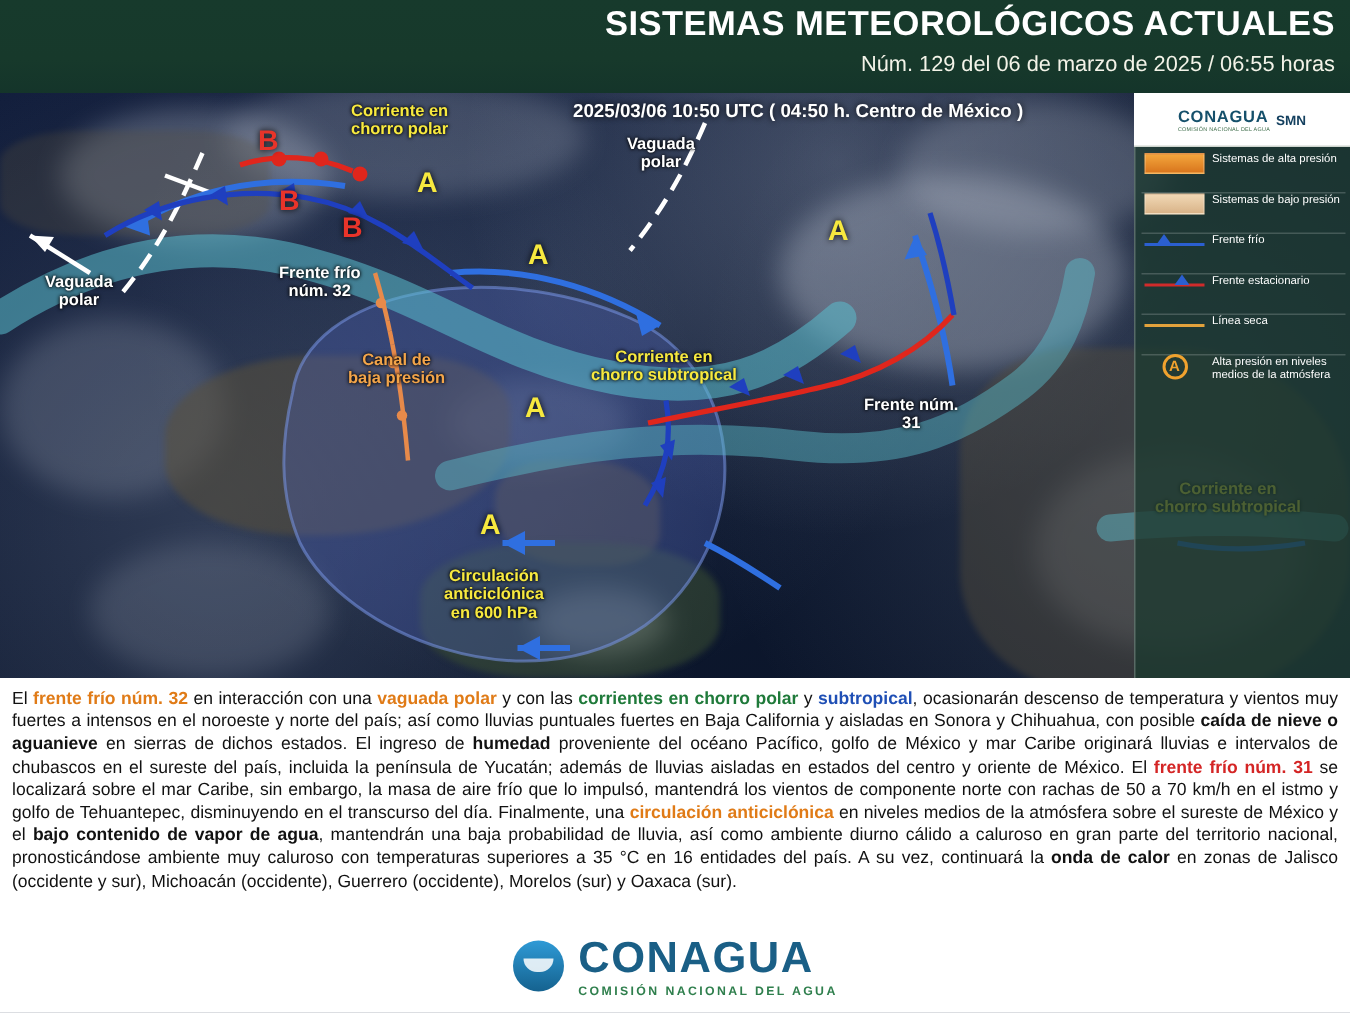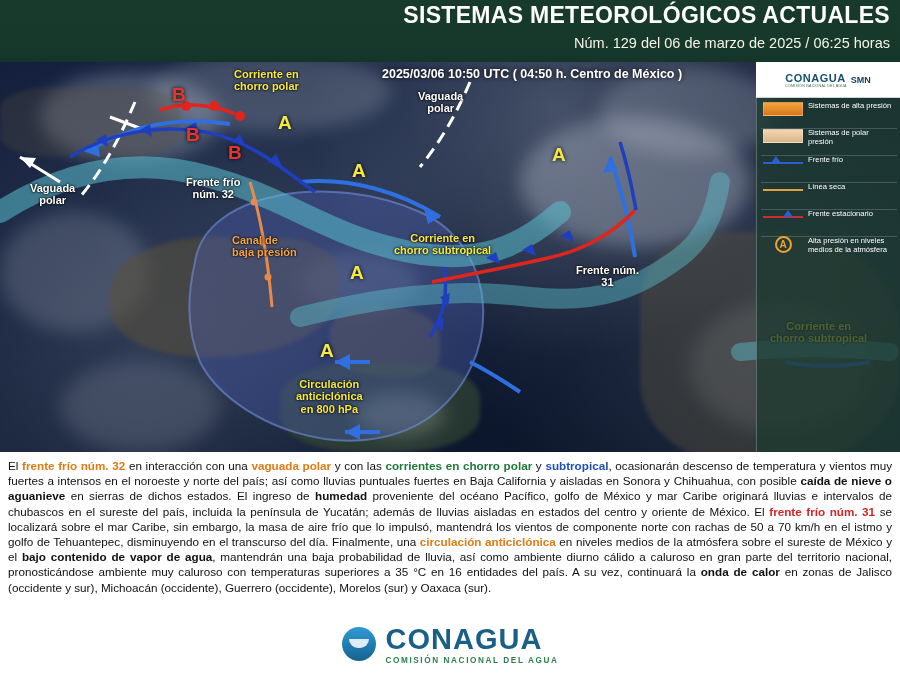--- a/index.html
+++ b/index.html
@@ -206,21 +206,21 @@
   .footer-name { font-size: 29px; font-weight: bold; color:#1a5f86; letter-spacing:1px; }
   .footer-name small { display:block; font-size:8.2px; letter-spacing:1.6px; color:#2f7f4d; font-weight:bold;}
 </style>
 </head>
 <body>
 
 <div id="page">
 
   <div class="header">
     <div class="header-title">SISTEMAS METEOROLÓGICOS ACTUALES</div>
-    <div class="header-sub">Núm. 129 del 06 de marzo de 2025 / 06:25 horas</div>
+    <div class="header-sub">Núm. 129 del 06 de marzo de 2025 / 06:55 horas</div>
   </div>
 
   <div class="map">
     <div class="map-bg"></div>
 
     <div class="cloud" style="left:40px;top:10px;width:180px;height:90px;opacity:.45;"></div>
     <div class="cloud" style="left:150px;top:-10px;width:240px;height:80px;opacity:.35;"></div>
     <div class="cloud" style="left:520px;top:55px;width:230px;height:130px;opacity:.5;"></div>
     <div class="cloud" style="left:600px;top:5px;width:180px;height:90px;opacity:.35;"></div>
     <div class="cloud" style="left:0px;top:150px;width:150px;height:120px;opacity:.30;"></div>
@@ -296,31 +296,31 @@
     <div class="timestamp">2025/03/06 10:50 UTC ( 04:50 h. Centro de México )</div>
 
     <div class="mlabel l-yellow" style="left:234px;top:6px;text-align:center;">Corriente en
 chorro polar</div>
     <div class="mlabel l-white" style="left:418px;top:28px;text-align:center;">Vaguada
 polar</div>
     <div class="mlabel l-white" style="left:30px;top:120px;text-align:center;">Vaguada
 polar</div>
     <div class="mlabel l-white" style="left:186px;top:114px;text-align:center;">Frente frío
 núm. 32</div>
-    <div class="mlabel l-orange" style="left:232px;top:172px;">Canal de
+    <div class="mlabel l-orange" style="left:232px;top:172px;text-align:center;">Canal de
 baja presión</div>
     <div class="mlabel l-yellow" style="left:394px;top:170px;text-align:center;">Corriente en
 chorro subtropical</div>
     <div class="mlabel l-white" style="left:576px;top:202px;text-align:center;">Frente núm.
 31</div>
     <div class="mlabel l-yellow" style="left:770px;top:258px;text-align:center;">Corriente en
 chorro subtropical</div>
     <div class="mlabel l-yellow" style="left:296px;top:316px;text-align:center;">Circulación
 anticiclónica
-en 800 hPa</div>
+en 600 hPa</div>
 
     <div class="bigB" style="left:172px;top:22px;">B</div>
     <div class="bigB" style="left:186px;top:62px;">B</div>
     <div class="bigB" style="left:228px;top:80px;">B</div>
     <div class="bigA" style="left:278px;top:50px;">A</div>
     <div class="bigA" style="left:352px;top:98px;">A</div>
     <div class="bigA" style="left:552px;top:82px;">A</div>
     <div class="bigA" style="left:350px;top:200px;">A</div>
     <div class="bigA" style="left:320px;top:278px;">A</div>
 
@@ -334,34 +334,34 @@
       </div>
       <div class="legend-list">
         <div class="legend-row">
           <div class="sw sw-high"></div>
           <div class="legend-label">Sistemas de
 alta presión</div>
         </div>
         <div class="legend-row">
           <div class="sw sw-low"></div>
           <div class="legend-label">Sistemas de
-polar presión</div>
+bajo presión</div>
         </div>
         <div class="legend-row">
           <div class="sw sw-cold"></div>
           <div class="legend-label">Frente frío</div>
-        </div>
-        <div class="legend-row">
-          <div class="sw sw-dry"></div>
-          <div class="legend-label">Línea seca</div>
         </div>
         <div class="legend-row">
           <div class="sw sw-stat"></div>
           <div class="legend-label">Frente
 estacionario</div>
+        </div>
+        <div class="legend-row">
+          <div class="sw sw-dry"></div>
+          <div class="legend-label">Línea seca</div>
         </div>
         <div class="legend-row">
           <div class="sw sw-aa">
               <div class="aa-circle">A</div>
             </div>
           <div class="legend-label">Alta presión en
 niveles medios
 de la atmósfera</div>
         </div>
       </div>

